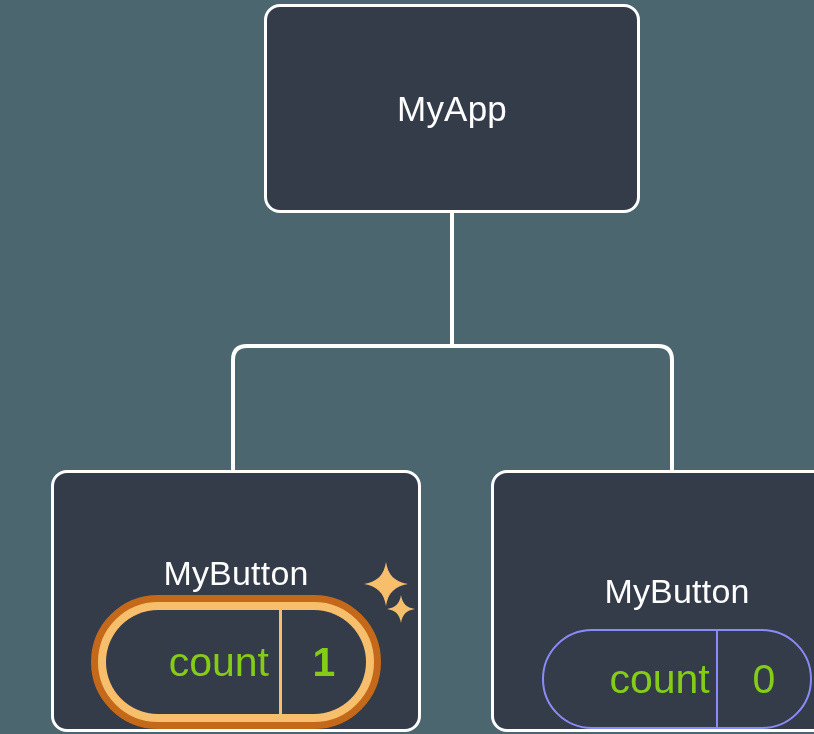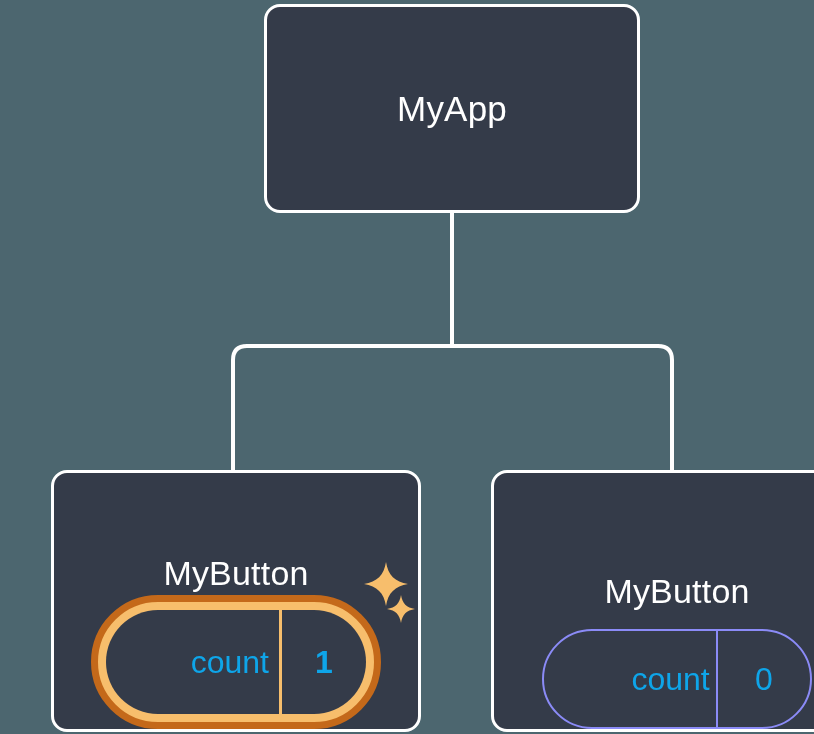--- a/index.html
+++ b/index.html
@@ -92,22 +92,22 @@
     box-sizing: border-box;
     display: flex;
     align-items: stretch;
     border-radius: 999px;
     position: relative;
   }
   .pill-key, .pill-val {
     display: flex;
     align-items: center;
     justify-content: center;
-    color: #0ea5e9;
-    font-size: 32px;
+    color: #84cc16;
+    font-size: 41px;
     line-height: 1;
     white-space: nowrap;
   }
 
   
   .state-pill.plain {
     width: 270px;
     height: 100px;
     border: 2px solid #8b8bf7;
     margin-top: 21px;

